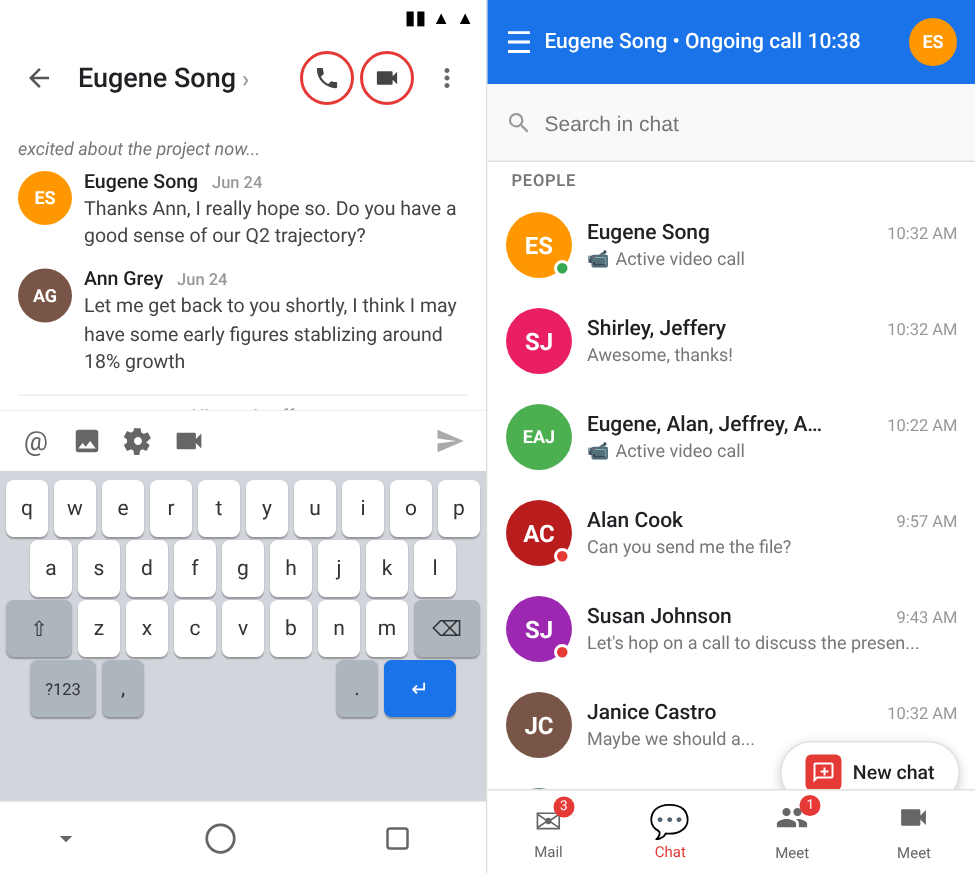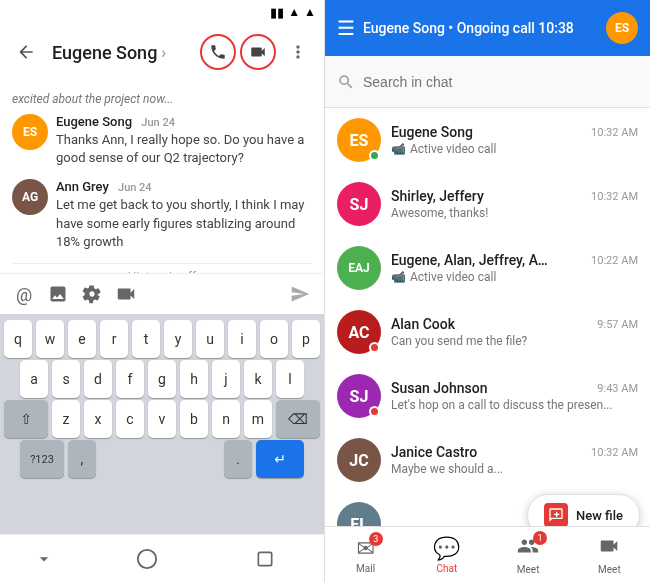--- a/index.html
+++ b/index.html
@@ -651,20 +651,21 @@
     <div class="right-header-avatar">ES</div>
   </div>
 
   <div class="search-bar">
     <svg width="18" height="18" viewBox="0 0 24 24" fill="#999">
       <path d="M15.5 14h-.79l-.28-.27A6.471 6.471 0 0 0 16 9.5 6.5 6.5 0 1 0 9.5 16c1.61 0 3.09-.59 4.23-1.57l.27.28v.79l5 4.99L20.49 19l-4.99-5zm-6 0C7.01 14 5 11.99 5 9.5S7.01 5 9.5 5 14 7.01 14 9.5 11.99 14 9.5 14z"></path>
     </svg>
     <input class="search-input" readonly="" placeholder="Search in chat" style="">
   </div>
 
+  <div class="people-label">PEOPLE</div>
 
   <div class="chat-list">
 
     <div class="chat-item">
       <div class="chat-avatar" style="background:#ff9800;">
         ES
         <div class="online-dot"></div>
       </div>
       <div class="chat-info">
         <div class="chat-name-row">
@@ -758,21 +759,21 @@
   </div>
 
   <div style="position:relative; height:0;">
     <div class="new-chat-btn" style="position:absolute; right:10px; bottom:-10px;">
       <div class="new-chat-icon">
         <svg width="16" height="16" viewBox="0 0 24 24" fill="white">
             <path d="M20 2H4c-1.1 0-2 .9-2 2v18l4-4h14c1.1 0 2-.9 2-2V4c0-1.1-.9-2-2-2zm0 14H5.17L4 17.17V4h16v12z"></path>
             <path d="M12 15h2v-3h3v-2h-3V7h-2v3H9v2h3z"></path>
           </svg>
       </div>
-      <span>New file</span>
+      <span>New chat</span>
     </div>
   </div>
 
   <div class="bottom-bar">
     <div class="bottom-tab">
       <div class="bottom-icon">
         ✉
         <span class="tab-badge">3</span>
       </div>
       <span>Mail</span>

